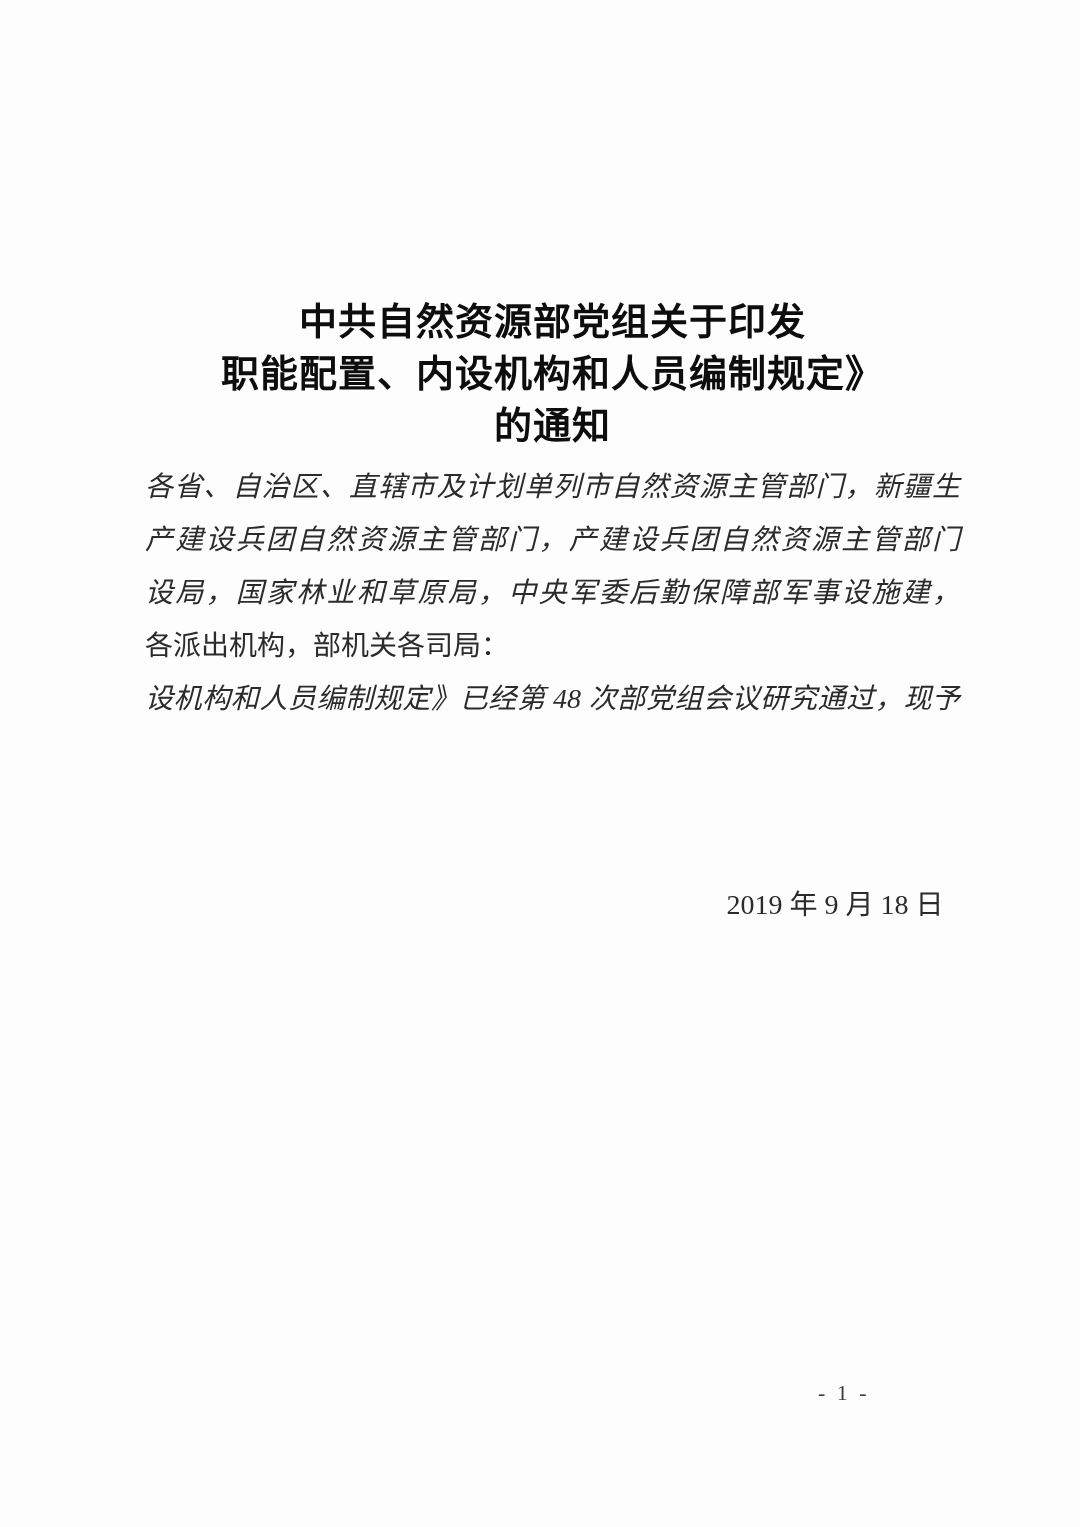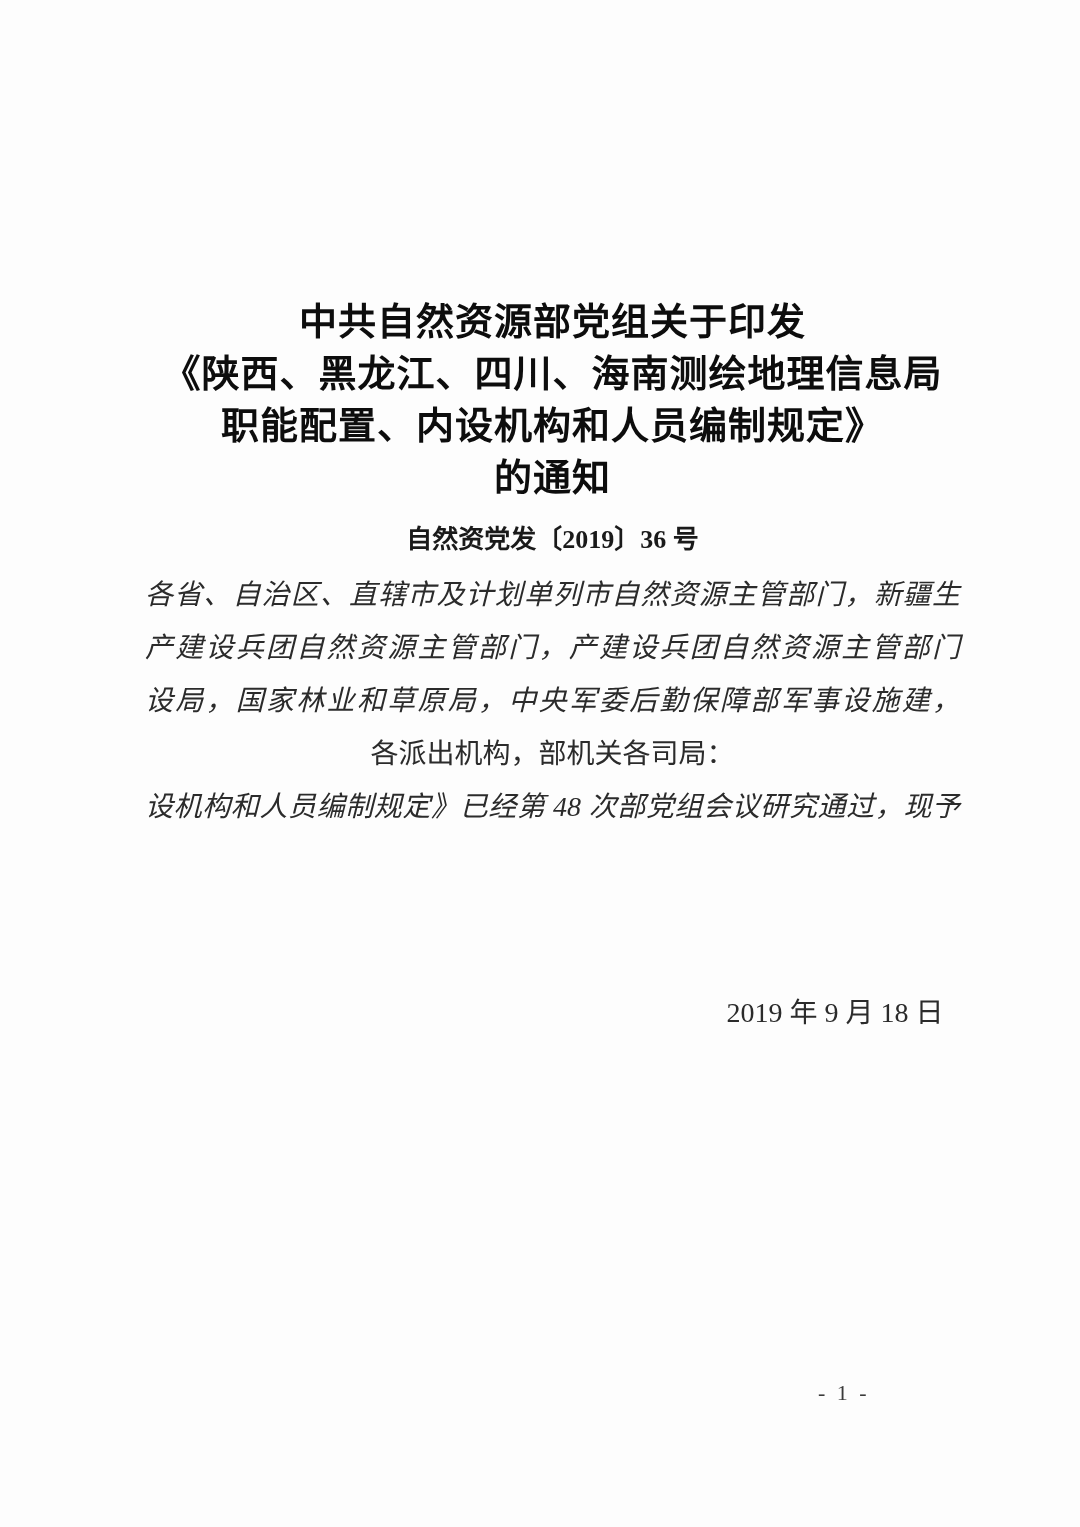--- a/index.html
+++ b/index.html
@@ -39,21 +39,21 @@
     line-height: 40px;
     color: #1a1a1a;
   }
   
   .body-text {
     margin-top: 8px;
     font-size: 28px;
     line-height: 53px;
     color: #2b2b2b;
   }
-  .body-line { width: 100%; text-align: center; }
+  .body-line { width: 100%; }
   .body-line.just {
     text-align: justify;
     text-align-last: justify;
     text-justify: inter-character;
     font-style: italic;
   }
   .body-line.indent { text-indent: 2em; }
   
   .signature {
     margin: 160px 0 0 450px;
@@ -76,26 +76,24 @@
   }
 </style>
 </head>
 <body>
 
 <div class="page">
   <div class="content">
 
     <header class="title-block">
       <div class="title-line">中共自然资源部党组关于印发</div>
-      <div class="title-line">《陕西、黑龙江、四川、海南测绘地理信息局</div>
       <div class="title-line">职能配置、内设机构和人员编制规定》</div>
       <div class="title-line">的通知</div>
     </header>
 
-    <div class="doc-number">自然资党发〔2019〕36 号</div>
 
     <section class="body-text">
       <div class="body-line just">各省、自治区、直辖市及计划单列市自然资源主管部门，新疆生</div>
       <div class="body-line just">产建设兵团自然资源主管部门，产建设兵团自然资源主管部门</div>
       <div class="body-line just">设局，国家林业和草原局，中央军委后勤保障部军事设施建，</div>
       <div class="body-line">各派出机构，部机关各司局：</div>
       <div class="body-line just">设机构和人员编制规定》已经第 48 次部党组会议研究通过，现予</div>
     </section>
 
     <div class="signature">

